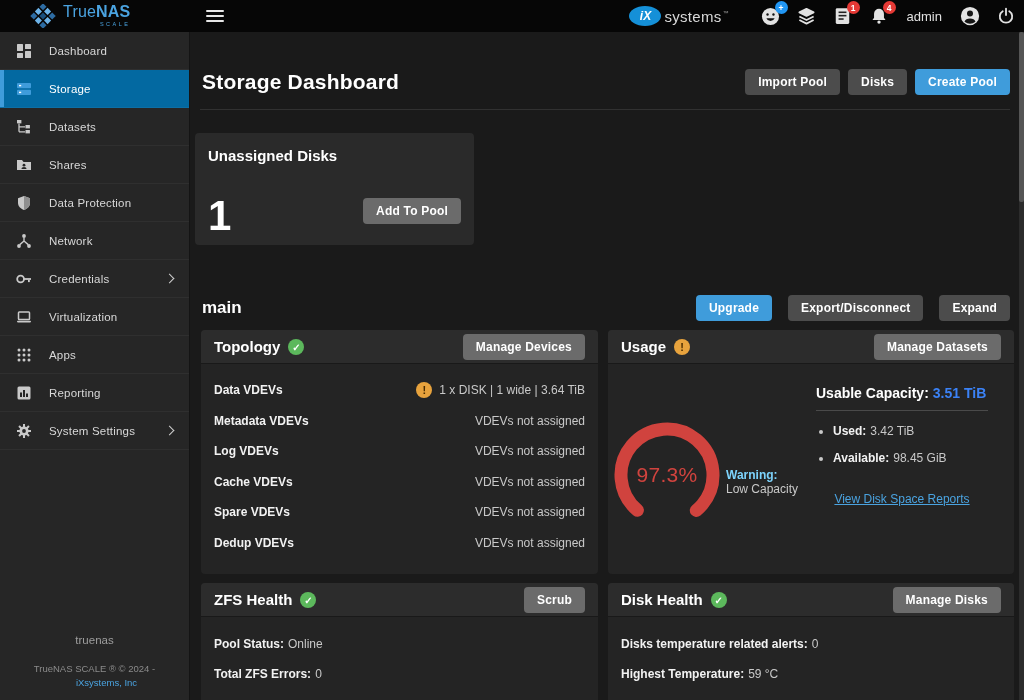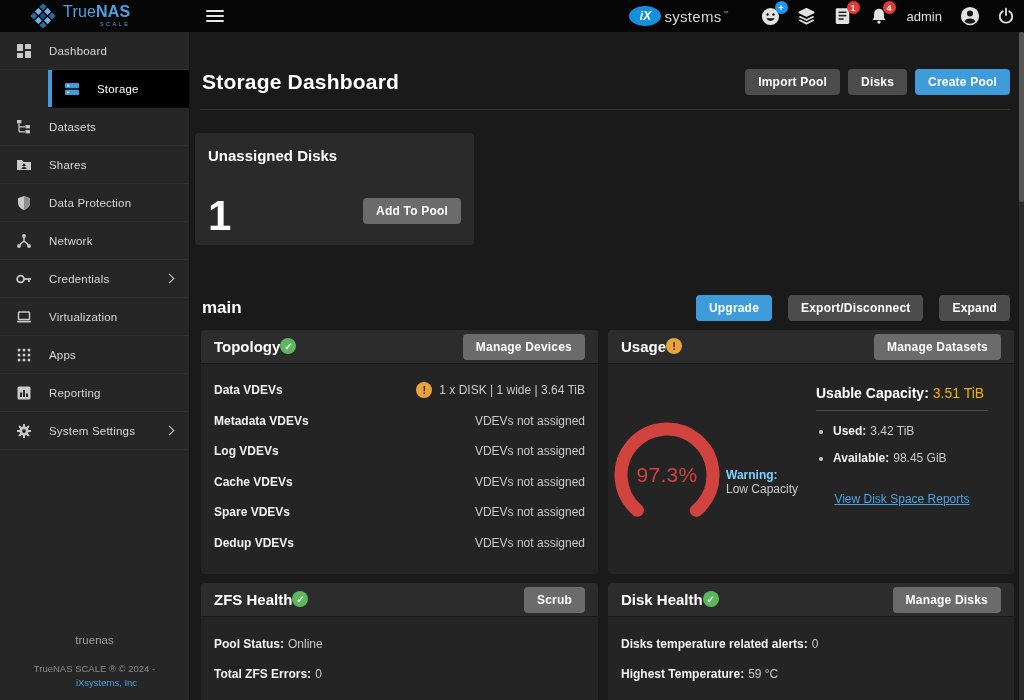--- a/index.html
+++ b/index.html
@@ -24,21 +24,21 @@
   .badge { position:absolute; top:-5px; right:-7px; min-width:13px; height:13px; padding:0 2px; border-radius:7px; font-size:8.5px; font-weight:700; color:#fff; display:flex; align-items:center; justify-content:center; }
   .badge.blue { background:#2196f3; }
   .badge.red { background:#e53935; }
   .admin-label { font-size:13px; color:#e0e0e0; margin:0 2px; }
 
   
   .sidebar { position:absolute; top:32px; left:0; width:190px; bottom:0; background:#262626; border-right:1px solid #141414; }
   .nav-item { height:38px; display:flex; align-items:center; padding-left:15px; border-bottom:1px solid rgba(255,255,255,.045); cursor:pointer; position:relative; }
   .nav-icon { width:17px; height:17px; display:flex; align-items:center; justify-content:center; flex:none; }
   .nav-label { font-size:11.5px; color:#d8d8d8; margin-left:17px; letter-spacing:.2px; }
-  .nav-item.active { background:#000000;margin-left:48px; }
+  .nav-item.active { background:#0369a1; }
   .nav-item.active::before { content:""; position:absolute; left:0; top:0; bottom:0; width:4px; background:#3f9cdb; }
   .chev { margin-left:auto; margin-right:16px; width:7px; height:7px; border-right:1.6px solid #cfcfcf; border-top:1.6px solid #cfcfcf; transform:rotate(45deg); }
   .sidebar-footer { position:absolute; bottom:10px; left:0; right:0; text-align:center; line-height:1.5; }
   .hostname { font-size:11.5px; color:#9e9e9e; margin-bottom:12px; }
   .copyright { font-size:9.5px; color:#8b8b8b; }
   .company { font-size:9.5px; color:#4aa3e0; cursor:pointer;margin-left:24px; }
 
   
   .main { position:absolute; left:190px; top:32px; right:0; bottom:0; background:#1a1a1a; }
   .scroll-track { position:absolute; right:0; top:0; width:5px; bottom:0; background:#2c2c2c; }
@@ -63,21 +63,21 @@
   .pool-header { position:absolute; top:262px; left:12px; right:14px; height:28px; display:flex; align-items:center; }
   .pool-name { font-size:17px; font-weight:700; }
   .pool-actions { margin-left:auto; display:flex; gap:16px; }
 
   
   .cards-grid { position:absolute; top:298px; left:11px; right:10px; display:grid; grid-template-columns:397px 1fr; column-gap:10px; row-gap:9px; }
   .card { background:#242424; border-radius:4px; overflow:hidden; }
   .card.tall { height:244px; }
   .card.short { height:152px; }
   .card-header { height:34px; background:#2c2c2c; border-bottom:1px solid #191919; display:flex; align-items:center; padding:0 13px; }
-  .card-title { font-size:15px; font-weight:700; display:flex; align-items:flex-start; }
+  .card-title { font-size:15px; font-weight:700; display:flex; align-items:flex-end; gap:8px; }
   .card-header .btn { margin-left:auto; }
   .status-dot { width:16px; height:16px; border-radius:50%; display:flex; align-items:center; justify-content:center; font-size:10px; font-weight:700; flex:none; }
   .status-ok { background:#5cb85c; color:#fff; }
   .status-warn { background:#e8a33d; color:#4a2c00; font-size:11px; }
 
   .trow { height:30.5px; display:flex; align-items:center; padding:0 13px; font-size:12px; }
   .trows { padding-top:11px; }
   .trow .lbl { font-weight:700; color:#f2f2f2; }
   .trow .val { margin-left:auto; color:#c9c9c9; display:flex; align-items:center; gap:7px; }
   .trow .val .status-dot { width:16px; height:16px; }
@@ -85,21 +85,21 @@
   
   .usage-body { display:flex; height:209px; }
   .usage-left { width:192px; display:flex; flex-direction:row; align-items:center; padding-top:13px; }
   .gauge-wrap { position:relative; width:118px; height:118px; }
   .gauge-pct { position:absolute; inset:0; display:flex; align-items:center; justify-content:center; font-size:21px; color:#d0433e; letter-spacing:.3px; }
   .usage-warning { margin-top:14px; font-size:12px; color:#c9c9c9; }
   .usage-warning b { color:#7dd3fc; font-weight:700; }
   .usage-right { flex:1; padding:21px 26px 0 16px; }
   .cap-line { font-size:14px; padding-bottom:9px; border-bottom:1px solid #4a4a4a; }
   .cap-line b { font-weight:700; }
-  .cap-line span.v { color:#eab308; font-weight:400; }
+  .cap-line span.v { color:#3b82f6; font-weight:700; }
   .cap-bullets { list-style:disc; margin:13px 0 0 17px; font-size:12px; color:#c9c9c9; }
   .cap-bullets li { margin-bottom:13px; }
   .cap-bullets b { color:#f2f2f2; font-weight:700; }
   .usage-link-row { text-align:center; margin-top:24px; }
   .link { font-size:12px; color:#4aa3e0; text-decoration:underline; cursor:pointer; font-weight:500; }
 
   .health-rows { padding-top:12px; }
   .health-rows .trow { height:30px; }
   .gap4 { display:inline-block; width:4px; }
   svg { display:block; }

